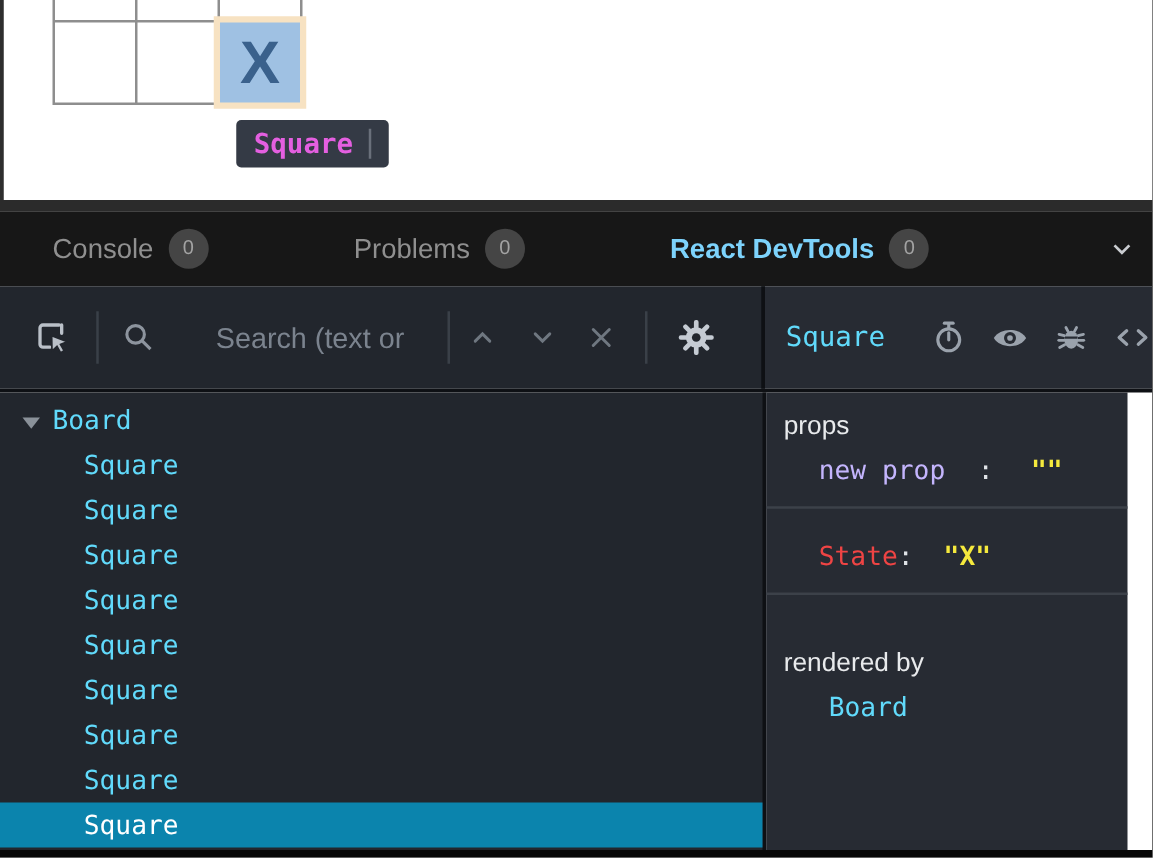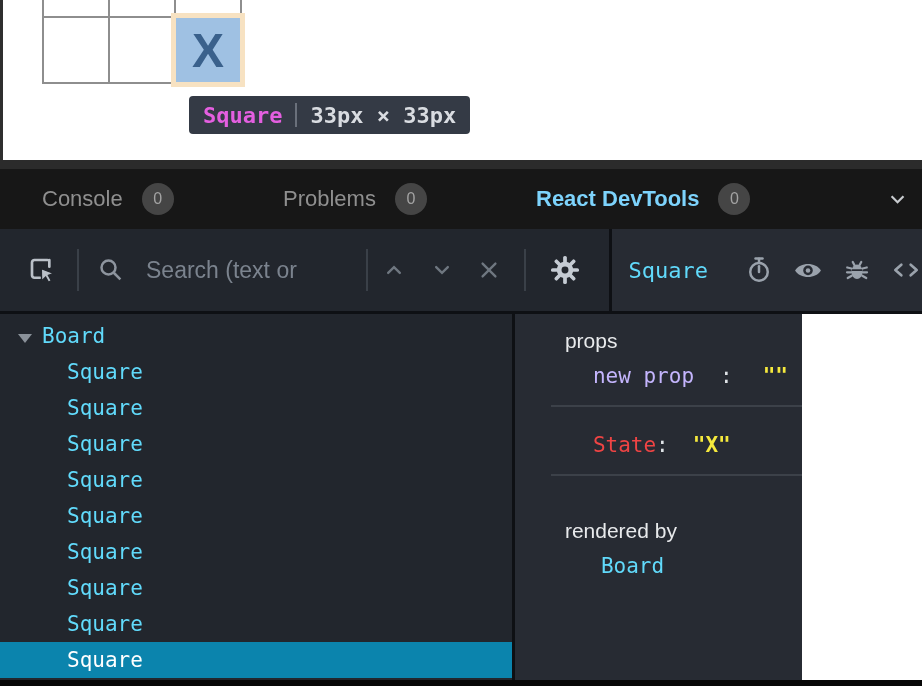--- a/index.html
+++ b/index.html
@@ -32,21 +32,21 @@
     background:#343a45; border-radius:4px; padding:0 14px;
     font-family:"DejaVu Sans Mono", monospace; font-weight:bold; font-size:22px;
     white-space:nowrap;
   }
   .tooltip .comp { color:#e45fe0; }
   .tooltip .tsep { width:2px; height:24px; background:#6a707b; }
   .tooltip .dims { color:#d9dce1; }
   
   .topstrip { position:absolute; left:0; top:160px; width:922px; height:9px; background:#2b2b2b; }
   .tabbar { position:absolute; left:0; top:169px; width:922px; height:60px; background:#171717; }
-  .tab { position:absolute; top:0; height:60px; display:flex; align-items:center; gap:19px; cursor:default; }
+  .tab { position:absolute; top:0; height:60px; display:flex; align-items:center; gap:12px; cursor:default; }
   .tab-label { font-size:22px; color:#8f8f8f; }
   .tab.active .tab-label { color:#7dd3fc; font-weight:bold;text-align:right; }
   .badge {
     width:32px; height:32px; border-radius:50%; background:#454545;
     color:#a3a3a3; font-size:16px; display:flex; align-items:center; justify-content:center;
   }
   .tab-console { left:42px; } .tab-problems { left:283px;justify-content:center; } .tab-react { left:536px; }
   .tab-collapse { position:absolute; right:12px; top:17px; }
   
   .toolbar { position:absolute; left:0; top:229px; width:922px; height:82px; display:flex; }
@@ -61,33 +61,33 @@
     width:220px; background:transparent; border:none; outline:none;
     font-family:"Liberation Sans", sans-serif; font-size:23px; color:#c9ced4;
   }
   .search-input::placeholder { color:#7b838e; opacity:1; }
   .panel-title {
     font-family:"DejaVu Sans Mono", monospace; font-size:22px; color:#61dafb;
     margin-left:17px;
   }
   
   .hdiv { position:absolute; left:0; top:311px; width:922px; height:3px; background:#0e1014; }
-  .main { position:absolute; left:0; top:314px; width:802px; height:366px; display:flex; }
+  .main { position:absolute; left:0; top:314px; width:902px; height:366px; display:flex; }
   .tree {
     width:613px; background:#22262d; border-right:3px solid #0e1014;
     padding-top:4px; font-family:"DejaVu Sans Mono", monospace; font-size:21px;
   }
   .tree-row { height:36px; display:flex; align-items:center; color:#61dafb; cursor:default; }
   .tree-row .caret {
     width:0; height:0; border-left:7px solid transparent; border-right:7px solid transparent;
     border-top:9px solid #8a9199; margin:4px 10px 0 18px;
   }
   .tree-row.child { padding-left:67px; }
   .tree-row.selected { background:#0b84ad; color:#ffffff; }
-  .details { flex:1; background:#272b33; color:#e8eaec;padding-left:36px; }
+  .details { flex:1; background:#272b33; color:#e8eaec; }
   .section { padding:15px 14px 17px; border-bottom:2px solid #3c4149; position:relative; }
   .section:last-child { border-bottom:none;margin-top:28px; }
   .section-head { display:flex; align-items:center; justify-content:space-between; }
   .section-title { font-size:21px; color:#e8eaec; }
   .kv { margin-top:11px; padding-left:28px; font-family:"DejaVu Sans Mono", monospace; font-size:21px; white-space:nowrap; }
   .k-muted { color:#c4b5fd; }
   .k-purple { color:#ef4444; }
   .colon { color:#dfe3e7; }
   .v-yellow { color:#f5e93d; font-weight:bold; }
   .owner-link { margin-top:11px; padding-left:36px; font-family:"DejaVu Sans Mono", monospace; font-size:21px; color:#61dafb; cursor:pointer; width:fit-content; }
@@ -104,21 +104,20 @@
       <div class="cell"></div>
       <div class="cell"></div>
       <div class="cell"></div>
       <div class="cell"></div>
       <div class="cell"></div>
       <div class="cell hl">X</div>
     </div>
     <div class="tooltip">
       <span class="comp">Square</span>
       <span class="tsep"></span>
-      <span class="dims">33px × 33px</span>
     </div>
   </div>
 
   <div class="topstrip"></div>
 
   <div class="tabbar">
     <div class="tab tab-console">
       <span class="tab-label">Console</span>
       <span class="badge">0</span>
     </div>
@@ -145,21 +144,21 @@
           <path d="M11.5 11 L20.8 14.6 L16.8 16.1 L19 20 L16.9 21.2 L14.7 17.3 L11.7 20.2 Z" fill="#bac0c8" stroke="#22262d" stroke-width="1"></path>
         </svg>
       </span>
       <span class="vdiv" style="margin:0 17px 0 19px;"></span>
       <span class="icon-btn">
         <svg width="30" height="30" viewBox="0 0 24 24" fill="none" stroke="#8d949e" stroke-width="2">
           <circle cx="10" cy="10" r="5.6"></circle>
           <line x1="14.2" y1="14.2" x2="19.5" y2="19.5"></line>
         </svg>
       </span>
-      <input class="search-input" style="margin-left: 20px;" type="text" value="" placeholder="Search (text or">
+      <input class="search-input" style="margin-left: 12px; text-align: center;" type="text" value="" placeholder="Search (text or">
       <span class="vdiv" style="margin:0 12px 0 0;"></span>
       <span class="icon-btn">
         <svg width="28" height="28" viewBox="0 0 24 24" fill="none" stroke="#6f7780" stroke-width="2" stroke-linecap="round">
           <polyline points="7,14.5 12,9.5 17,14.5"></polyline>
         </svg>
       </span>
       <span class="icon-btn" style="margin-left:20px;">
         <svg width="28" height="28" viewBox="0 0 24 24" fill="none" stroke="#6f7780" stroke-width="2" stroke-linecap="round">
           <polyline points="7,9.5 12,14.5 17,9.5"></polyline>
         </svg>

